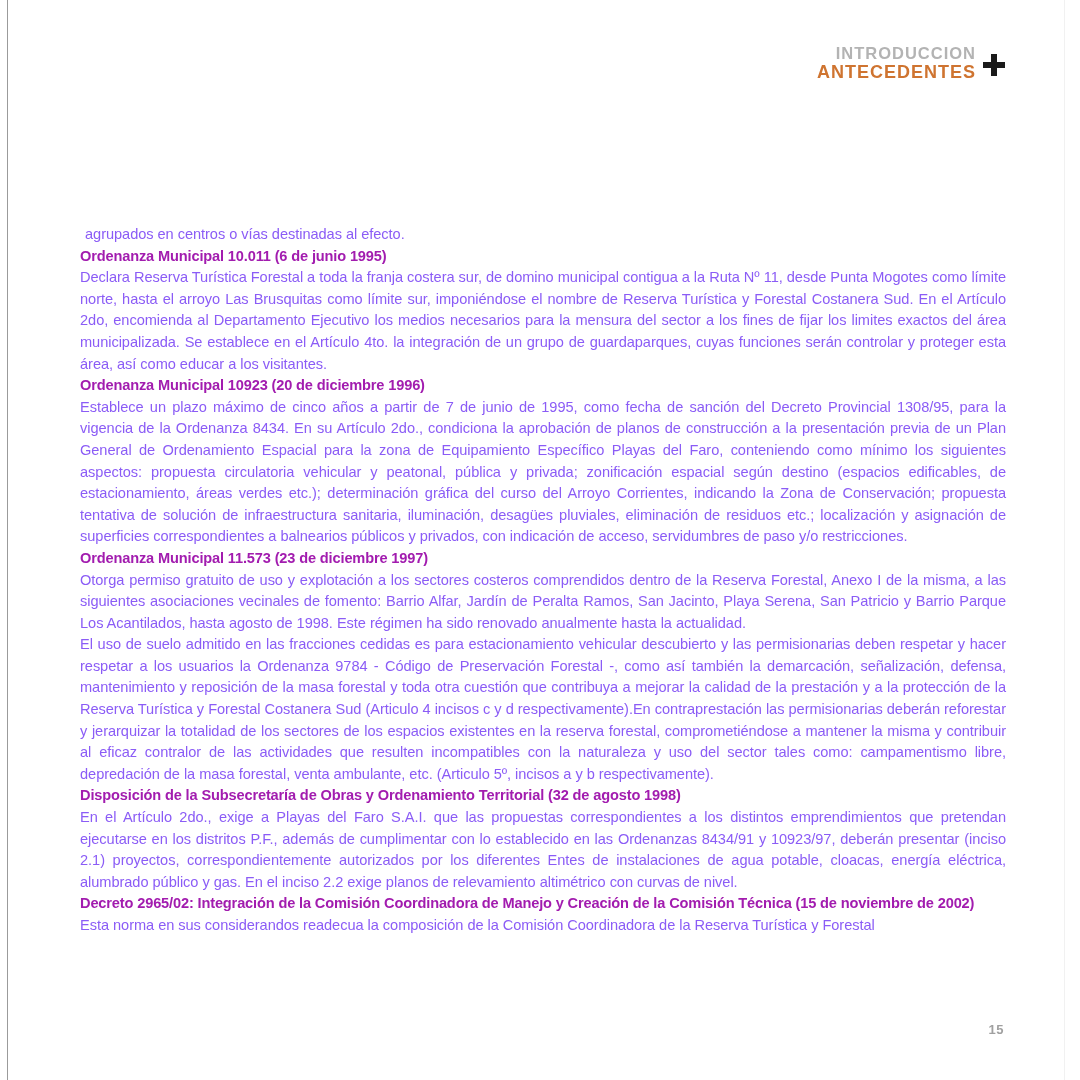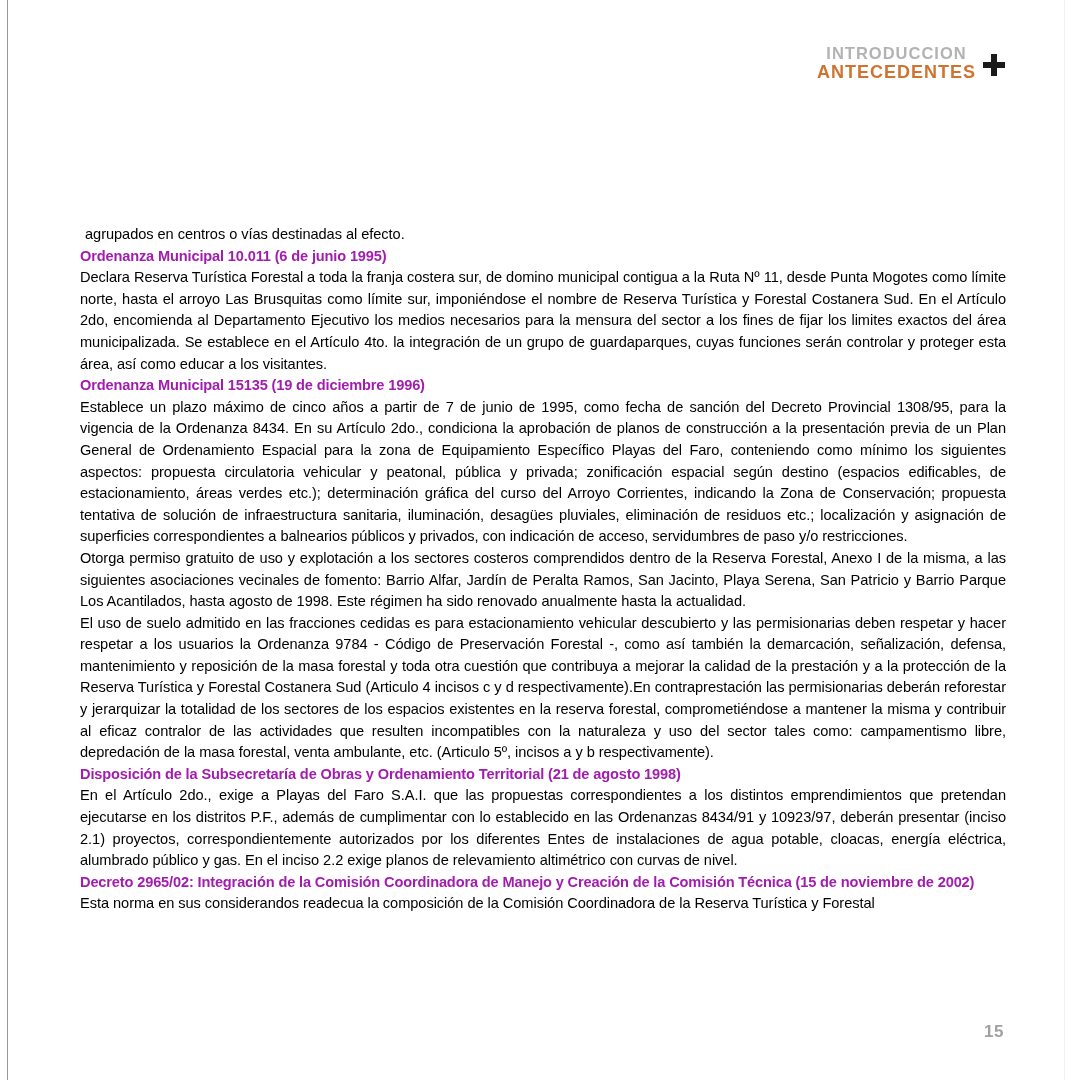--- a/index.html
+++ b/index.html
@@ -42,21 +42,21 @@
   
   .header {
     position: absolute;
     right: 75px;
     top: 44px;
     display: flex;
     align-items: flex-start;
     gap: 7px;
   }
   .header-lines {
-    text-align: center;
+    text-align: right;
     line-height: 1.12;
   }
   .header-kicker {
     font-size: 16.5px;
     font-weight: bold;
     letter-spacing: 1.0px;
     color: #b3b3b3;
     display: block;
     white-space: nowrap;
   }
@@ -98,21 +98,21 @@
   .content {
     position: absolute;
     left: 80px;
     top: 224px;
     width: 926px;
   }
   p {
     margin: 0;
     font-size: 14.6px;
     line-height: 21.6px;
-    color: #000000;
+    color: #8b5cf6;
     text-align: justify;
     text-justify: inter-word;
     letter-spacing: -0.05px;
   }
   p.heading {
     font-weight: bold;
     color: #a21caf;
     text-align: left;
     letter-spacing: -0.15px;
   }
@@ -122,21 +122,21 @@
   }
   p.flush {
     text-align: justify;
   }
 
   
   .folio {
     position: absolute;
     right: 76px;
     top: 1022px;
-    font-size: 17px;
+    font-size: 13px;
     font-weight: bold;
     color: #a0a0a0;
     letter-spacing: 0.5px;
   }
 </style>
 </head>
 <body>
 
 <div class="page">
 
@@ -151,28 +151,29 @@
     <div class="header-plus"></div>
   </div>
 
   <div class="content">
 
     <p class="lead-in">agrupados en centros o vías destinadas al efecto.</p>
 
     <p class="heading">Ordenanza Municipal 10.011 (6 de junio 1995)</p>
     <p class="flush">Declara Reserva Turística Forestal a toda la franja costera sur, de domino municipal contigua a la Ruta Nº 11, desde Punta Mogotes como límite norte, hasta el arroyo Las Brusquitas como límite sur, imponiéndose el nombre de Reserva Turística y Forestal Costanera Sud. En el Artículo 2do, encomienda al Departamento Ejecutivo los medios necesarios para la mensura del sector a los fines de fijar los limites exactos del área municipalizada. Se establece en el Artículo 4to. la integración de un grupo de guardaparques, cuyas funciones serán controlar y proteger esta área, así como educar a los visitantes.</p>
 
-    <p class="heading">Ordenanza Municipal 15135 (19 de diciembre 1996)</p>
+    <p class="heading">Ordenanza Municipal 10923 (20 de diciembre 1996)</p>
     <p class="flush">Establece un plazo máximo de cinco años a partir de 7 de junio de 1995, como fecha de sanción del Decreto Provincial 1308/95, para la vigencia de la Ordenanza 8434. En su Artículo 2do., condiciona la aprobación de planos de construcción a la presentación previa de un Plan General de Ordenamiento Espacial para la zona de Equipamiento Específico Playas del Faro, conteniendo como mínimo los siguientes aspectos: propuesta circulatoria vehicular y peatonal, pública y privada; zonificación espacial según destino (espacios edificables, de estacionamiento, áreas verdes etc.); determinación gráfica del curso del Arroyo Corrientes, indicando la Zona de Conservación; propuesta tentativa de solución de infraestructura sanitaria, iluminación, desagües pluviales, eliminación de residuos etc.; localización y asignación de superficies correspondientes a balnearios públicos y privados, con indicación de acceso, servidumbres de paso y/o restricciones.</p>
 
+    <p class="heading">Ordenanza Municipal 11.573 (23 de diciembre 1997)</p>
     <p class="flush">Otorga permiso gratuito de uso y explotación a los sectores costeros comprendidos dentro de la Reserva Forestal, Anexo I de la misma, a las siguientes asociaciones vecinales de fomento: Barrio Alfar, Jardín de Peralta Ramos, San Jacinto, Playa Serena, San Patricio y Barrio Parque Los Acantilados, hasta agosto de 1998. Este régimen ha sido renovado anualmente hasta la actualidad.</p>
 
     <p class="flush">El uso de suelo admitido en las fracciones cedidas es para estacionamiento vehicular descubierto y las permisionarias deben respetar y hacer respetar a los usuarios la Ordenanza 9784 - Código de Preservación Forestal -, como así también la demarcación, señalización, defensa, mantenimiento y reposición de la masa forestal y toda otra cuestión que contribuya a mejorar la calidad de la prestación y a la protección de la Reserva Turística y Forestal Costanera Sud (Articulo 4 incisos c y d respectivamente).En contraprestación las permisionarias deberán reforestar y jerarquizar la totalidad de los sectores de los espacios existentes en la reserva forestal, comprometiéndose a mantener la misma y contribuir al eficaz contralor de las actividades que resulten incompatibles con la naturaleza y uso del sector tales como: campamentismo libre, depredación de la masa forestal, venta ambulante, etc. (Articulo 5º, incisos a y b respectivamente).</p>
 
-    <p class="heading">Disposición de la Subsecretaría de Obras y Ordenamiento Territorial (21 de agosto 1998)</p>
+    <p class="heading">Disposición de la Subsecretaría de Obras y Ordenamiento Territorial (32 de agosto 1998)</p>
     <p class="flush">En el Artículo 2do., exige a Playas del Faro S.A.I. que las propuestas correspondientes a los distintos emprendimientos que pretendan ejecutarse en los distritos P.F., además de cumplimentar con lo establecido en las Ordenanzas 8434/91 y 10923/97, deberán presentar (inciso 2.1) proyectos, correspondientemente autorizados por los diferentes Entes de instalaciones de agua potable, cloacas, energía eléctrica, alumbrado público y gas. En el inciso 2.2 exige planos de relevamiento altimétrico con curvas de nivel.</p>
 
     <p class="heading">Decreto 2965/02: Integración de la Comisión Coordinadora de Manejo y Creación de la Comisión Técnica (15 de noviembre de 2002)</p>
     <p class="flush">Esta norma en sus considerandos readecua la composición de la Comisión Coordinadora de la Reserva Turística y Forestal</p>
 
   </div>
 
   <div class="folio">15</div>
 
 </div>

